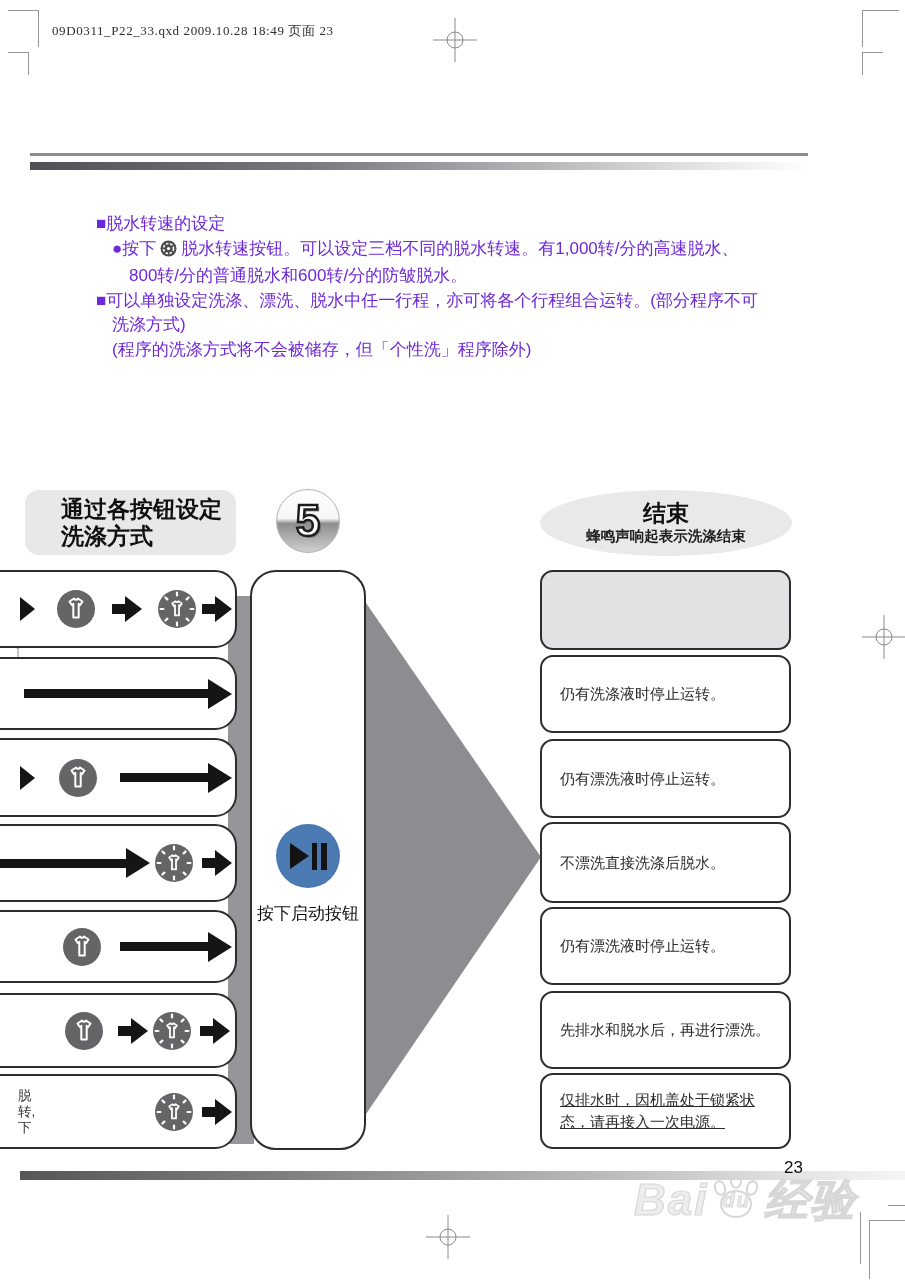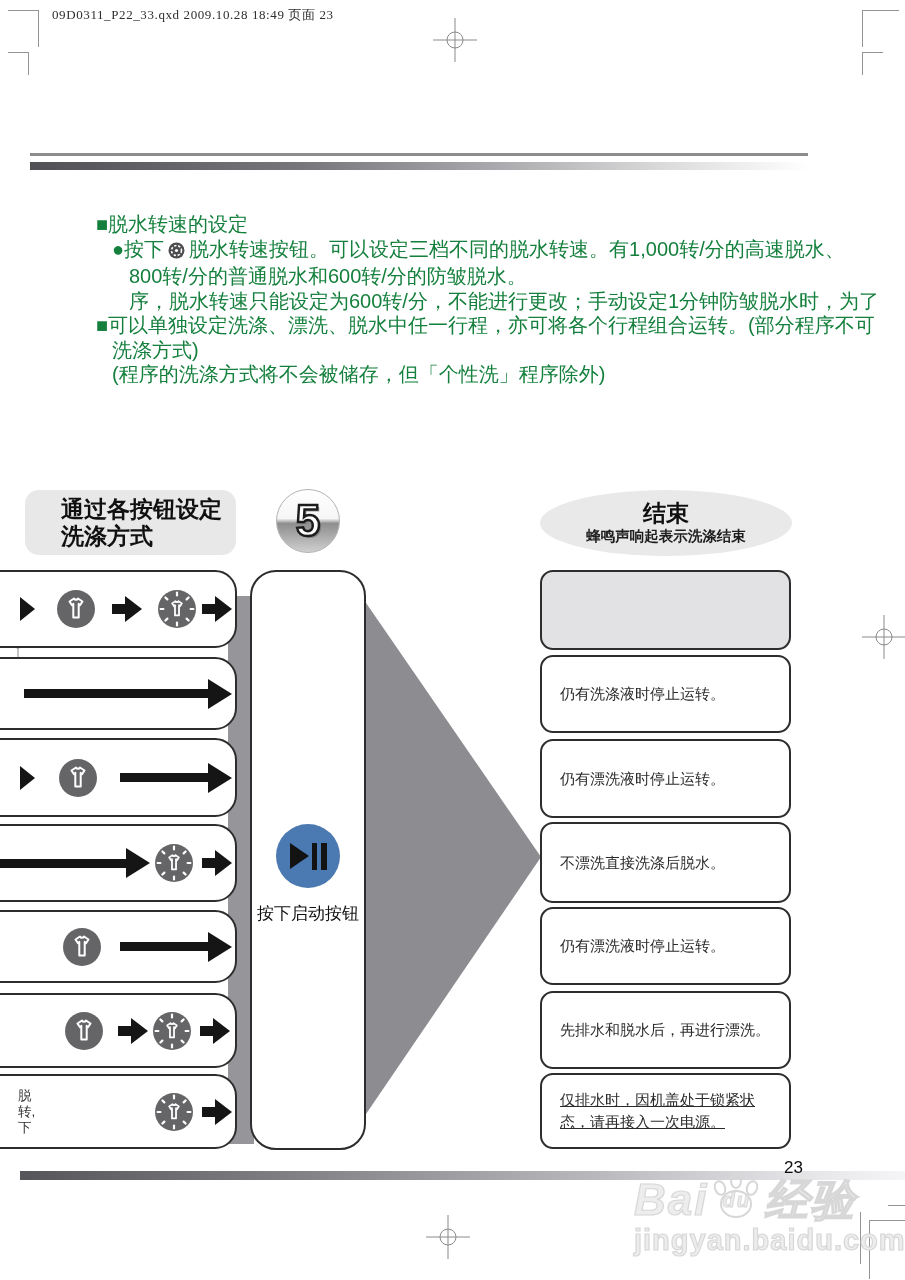--- a/index.html
+++ b/index.html
@@ -3,31 +3,31 @@
 <meta charset="utf-8">
 <style>
   html,body{margin:0;padding:0;background:#fff;}
   .page{position:relative;width:905px;height:1280px;background:#ffffff;overflow:hidden;
         font-family:"Liberation Sans","DejaVu Sans",sans-serif;color:#111;}
 
   
   .mark{position:absolute;border:0 solid #949494;}
   .cross{position:absolute;width:44px;height:44px;}
 
-  .print-header{position:absolute;left:52px;top:6px;font-family:"Liberation Serif","DejaVu Serif",serif;
+  .print-header{position:absolute;left:52px;top:22px;font-family:"Liberation Serif","DejaVu Serif",serif;
                 font-size:13px;color:#2e2e2e;letter-spacing:.6px;}
 
   .rule-thin{position:absolute;left:30px;top:153px;width:778px;height:3px;background:#8c8c8c;}
   .rule-grad{position:absolute;left:30px;top:162px;width:778px;height:8px;
              background:linear-gradient(90deg,#515155,#77777b 35%,#aaaaae 60%,#e2e2e2 85%,#ffffff);}
   .bottom-rule{position:absolute;left:20px;top:1171px;width:885px;height:9px;
              background:linear-gradient(90deg,#55555a,#7e7e83 30%,#b9b9bd 65%,#e7e7ea 90%,#f5f5f7);}
 
   
-  .instructions{position:absolute;left:96px;top:212px;width:648px;font-size:20px;line-height:24.5px;color:#15803d;}
+  .instructions{position:absolute;left:96px;top:212px;width:648px;font-size:17px;line-height:24.5px;color:#6d28d9;}
   .ln{white-space:nowrap;}
   .ind1{padding-left:16px;}
   .ind2{padding-left:33px;}
   .gear{vertical-align:-3px;margin:0 4px;}
 
   
   .hdr-left{position:absolute;left:25px;top:490px;width:211px;height:65px;background:#e8e8e8;border-radius:14px;
             display:flex;flex-direction:column;justify-content:center;box-sizing:border-box;padding-left:36px;
             font-size:23px;font-weight:bold;line-height:27px;color:#101010;}
   .ball{position:absolute;left:276px;top:489px;width:64px;height:64px;border-radius:50%;
@@ -134,21 +134,20 @@
   <div class="instructions">
     <div class="ln">■脱水转速的设定</div>
     <div class="ln ind1">
       <span>●按下</span><span class="gear"><svg width="17" height="17" viewBox="0 0 17 17">
             <circle cx="8.5" cy="8.5" r="8" fill="#4c4c4f"></circle>
             <circle cx="8.5" cy="8.5" r="5" fill="none" stroke="#fff" stroke-width="1.6" stroke-dasharray="2.4 1.7"></circle>
             <circle cx="8.5" cy="8.5" r="1.6" fill="#fff"></circle>
           </svg></span><span>脱水转速按钮。可以设定三档不同的脱水转速。有1,000转/分的高速脱水、</span>
     </div>
     <div class="ln ind2">800转/分的普通脱水和600转/分的防皱脱水。</div>
-    <div class="ln ind2">序，脱水转速只能设定为600转/分，不能进行更改；手动设定1分钟防皱脱水时，为了</div>
     <div class="ln">■可以单独设定洗涤、漂洗、脱水中任一行程，亦可将各个行程组合运转。(部分程序不可</div>
     <div class="ln ind1">洗涤方式)</div>
     <div class="ln ind1">(程序的洗涤方式将不会被储存，但「个性洗」程序除外)</div>
   </div>
 
   <div class="hdr-left">
     <div>通过各按钮设定</div>
     <div>洗涤方式</div>
   </div>
   <div class="ball">5</div>
@@ -352,16 +351,15 @@
         <svg width="52" height="48" viewBox="0 0 52 48" fill="none" stroke="#d7d7d7" stroke-width="2">
           <ellipse cx="26" cy="32" rx="15" ry="13"></ellipse>
           <ellipse cx="10" cy="16" rx="5" ry="7" transform="rotate(-20 10 16)"></ellipse>
           <ellipse cx="26" cy="9" rx="5" ry="7"></ellipse>
           <ellipse cx="42" cy="16" rx="5" ry="7" transform="rotate(20 42 16)"></ellipse>
         </svg>
         <span class="wm-du">du</span>
       </span>
       <span>经验</span>
     </div>
-    <div class="wm-url">jingyan.baidu.com</div>
   </div>
 
 </div>
 
 </body></html>

